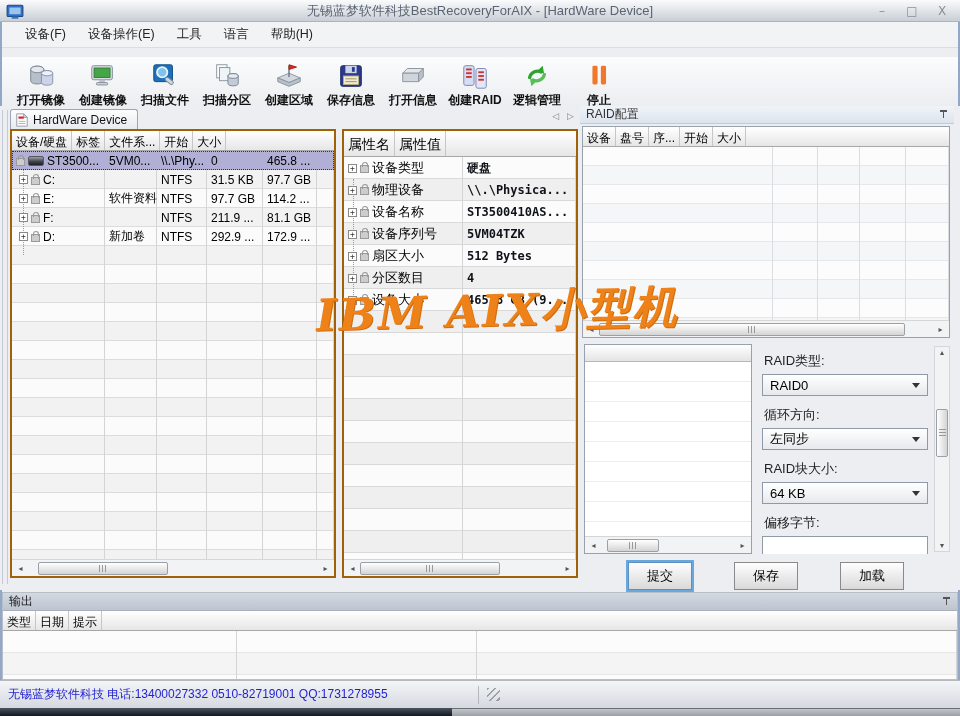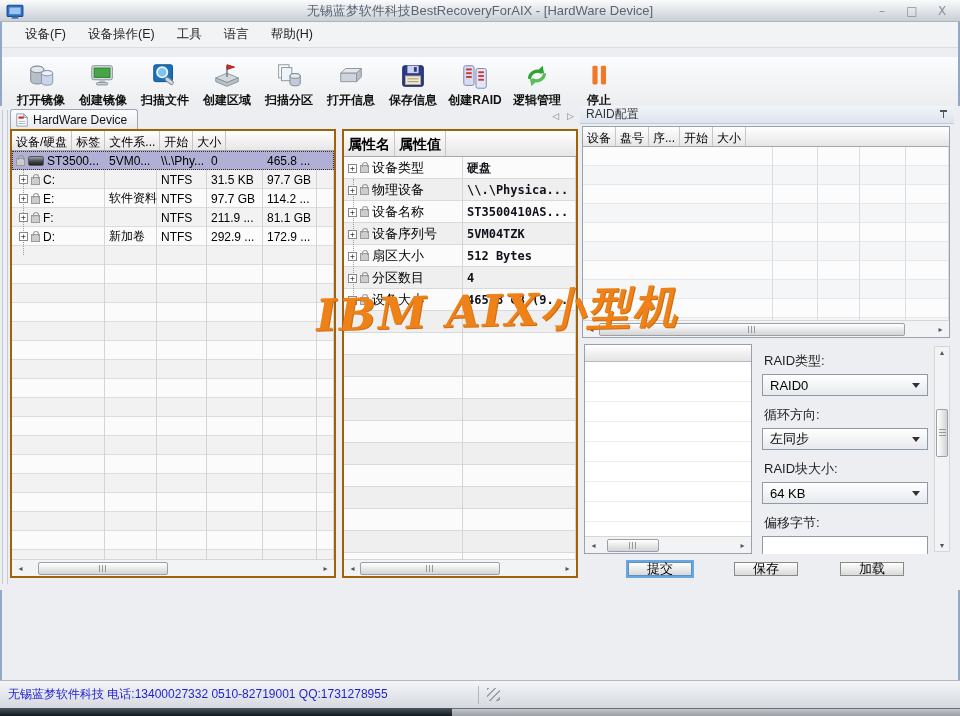--- a/index.html
+++ b/index.html
@@ -63,21 +63,21 @@
   .plus-icon{flex:none;width:9px;height:9px;border:1px solid #888;background:#fff;
     font:8px/7px "DejaVu Sans Mono",monospace;color:#333;text-align:center;}
   .plus-icon::before{content:"+";}
   .lock-icon{flex:none;width:9px;height:8px;position:relative;background:#cdcdcd;border:1px solid #9a9a9a;margin-top:2px;}
   .lock-icon::before{content:"";position:absolute;left:1px;top:-4px;width:4px;height:4px;
     border:1px solid #9a9a9a;border-bottom:none;border-radius:3px 3px 0 0;}
   .disk-icon{flex:none;width:16px;height:10px;border-radius:2px;
     background:linear-gradient(#9aa0a6,#3c4146 60%,#1e2226);border:1px solid #55595e;}
   .tree-rail{position:absolute;left:11px;top:19px;height:85px;width:1px;border-left:1px dotted #9a9a9a;}
   
-  .proptbl .thdr{height:26px;font-weight:bold;}
+  .proptbl .thdr{height:26px;}
   .proptbl .thdr .hc{font-size:14px;padding-top:5px;}
   .proptbl .w1{width:119px}.proptbl .wr{flex:1}
   .prop-body{background:repeating-linear-gradient(to bottom,#fbfbfb 0 21px,#d9d9d9 21px 22px,#efefef 22px 43px,#d9d9d9 43px 44px);}
   .prop-body .colguides div{border-right:1px solid #d4d4d4;}
   .prow{display:flex;height:22px;position:relative;align-items:center;}
   .prow .c{padding:0 4px;overflow:hidden;white-space:nowrap;height:100%;display:flex;align-items:center;}
   .prow .c-name{gap:3px;font-size:13px;color:#000;}
   .prow .c-val{font:bold 12px "DejaVu Sans Mono",monospace;color:#10121a;}
   .prop-rail{left:9px;top:22px;height:132px;}
   
@@ -114,21 +114,21 @@
     background:repeating-linear-gradient(to bottom,#ffffff 0 19px,#ededed 19px 20px);}
   .raid-form{position:absolute;left:180px;right:22px;top:0;height:210px;overflow:hidden;}
   .flabel{font-size:13px;color:#222;margin:0 0 4px 2px;}
   .combo{height:22px;width:100%;border:1px solid #8e9aa8;background:linear-gradient(#ffffff,#e6e9ed);
     display:flex;align-items:center;justify-content:space-between;padding:0 7px;margin-bottom:10px;}
   .combo .cval{font-size:13px;color:#000;}
   .combo-arrow{width:0;height:0;border-left:4px solid transparent;border-right:4px solid transparent;border-top:5px solid #333;}
   .offset-input{height:22px;width:100%;border:1px solid #8e9aa8;background:#fff;}
   .form-vscroll{position:absolute;right:0;top:2px;height:206px;}
   .raid-buttons{position:absolute;left:0;right:0;top:456px;height:24px;display:flex;padding-left:48px;gap:42px;}
-  .btn{width:64px;height:14px;border:1px solid #8a8a8a;border-radius:0;
+  .btn{width:64px;height:28px;border:1px solid #8a8a8a;border-radius:0;
     background:linear-gradient(#fefefe,#d9d9d9);font-size:13px;color:#000;
     display:flex;align-items:center;justify-content:center;}
   .btn.focused{outline:2px solid #6aa7dc;outline-offset:0;border-color:#5a92c4;}
   
   .output-panel{position:absolute;left:2px;top:592px;width:956px;height:88px;background:#fff;border:1px solid #b8bec6;}
   .output-panel .dockhdr{background:linear-gradient(#d3d9e1,#bdc5d0);border-bottom:1px solid #a8afb9;color:#1a1a1a;}
   .outtbl .w1{width:234px}.outtbl .w2{width:240px}.outtbl .wr{flex:1}
   .out-body{background:repeating-linear-gradient(to bottom,#fcfcfc 0 21px,#e6e6e6 21px 22px,#f4f4f4 22px 43px,#e6e6e6 43px 44px);}
   .out-body .colguides div{border-right:1px solid #d4d4d4;}
   
@@ -208,61 +208,61 @@
             <rect x="4" y="4" width="20" height="18" rx="2" fill="#1c6fb8" stroke="#0f4f8a"></rect>
             <circle cx="13" cy="12" r="5.5" fill="#7fc3ef" stroke="#e8f2fa" stroke-width="2"></circle>
             <rect x="17" y="17" width="10" height="4" rx="2" transform="rotate(38 18 18)" fill="#cfd6dd" stroke="#828c96"></rect>
           </svg>
         </span>
       <span class="tlabel">扫描文件</span>
     </div>
     <div class="tbtn">
       <span class="ticon">
           <svg viewBox="0 0 32 32">
+            <rect x="5" y="4" width="11" height="14" fill="#fff" stroke="#8a949e"></rect>
+            <rect x="8" y="7" width="11" height="14" fill="#eef4f8" stroke="#8a949e"></rect>
+            <path d="M17 16c0-1.7 2.5-2.5 5.5-2.5s5.5.8 5.5 2.5v8c0 1.7-2.5 2.5-5.5 2.5S17 25.7 17 24z" fill="#c3ccd6" stroke="#7a8590"></path>
+            <ellipse cx="22.5" cy="16" rx="5.5" ry="2.5" fill="#e6ebf0" stroke="#7a8590"></ellipse>
+          </svg>
+        </span>
+      <span class="tlabel">扫描分区</span>
+    </div>
+    <div class="tbtn">
+      <span class="ticon">
+          <svg viewBox="0 0 32 32">
             <path d="M4 18l12-5 12 5-12 5z" fill="#d2d8de" stroke="#8a949e"></path>
             <path d="M4 18v4l12 5 12-5v-4l-12 5z" fill="#b8c0c8" stroke="#8a949e"></path>
             <line x1="16" y1="17" x2="16" y2="5" stroke="#6b7680" stroke-width="1.5"></line>
             <path d="M16 4l8 2.5L16 9z" fill="#d92b1f" stroke="#a51d14"></path>
           </svg>
         </span>
       <span class="tlabel">创建区域</span>
-    </div>
-    <div class="tbtn">
-      <span class="ticon">
-          <svg viewBox="0 0 32 32">
-            <rect x="5" y="4" width="11" height="14" fill="#fff" stroke="#8a949e"></rect>
-            <rect x="8" y="7" width="11" height="14" fill="#eef4f8" stroke="#8a949e"></rect>
-            <path d="M17 16c0-1.7 2.5-2.5 5.5-2.5s5.5.8 5.5 2.5v8c0 1.7-2.5 2.5-5.5 2.5S17 25.7 17 24z" fill="#c3ccd6" stroke="#7a8590"></path>
-            <ellipse cx="22.5" cy="16" rx="5.5" ry="2.5" fill="#e6ebf0" stroke="#7a8590"></ellipse>
-          </svg>
-        </span>
-      <span class="tlabel">扫描分区</span>
-    </div>
-    <div class="tbtn">
-      <span class="ticon">
-          <svg viewBox="0 0 32 32">
-            <path d="M5 13l5-5h17l-5 5z" fill="#e3e7eb" stroke="#8a949e"></path>
-            <path d="M5 13h17v9H5z" fill="#cfd5db" stroke="#8a949e"></path>
-            <path d="M22 13l5-5v9l-5 5z" fill="#b9c0c7" stroke="#8a949e"></path>
-          </svg>
-        </span>
-      <span class="tlabel">打开信息</span>
     </div>
     <div class="tbtn">
       <span class="ticon">
           <svg viewBox="0 0 32 32">
             <rect x="5" y="5" width="22" height="22" rx="2" fill="#2b3a8c" stroke="#1a2560"></rect>
             <rect x="10" y="5" width="12" height="8" fill="#cdd3ea"></rect>
             <rect x="17" y="6.5" width="3" height="5" fill="#2b3a8c"></rect>
             <rect x="8" y="16" width="16" height="9" fill="#f2ead3" stroke="#b9ad86"></rect>
             <line x1="10" y1="19" x2="22" y2="19" stroke="#9a9164"></line>
             <line x1="10" y1="22" x2="22" y2="22" stroke="#9a9164"></line>
           </svg>
         </span>
       <span class="tlabel">保存信息</span>
+    </div>
+    <div class="tbtn">
+      <span class="ticon">
+          <svg viewBox="0 0 32 32">
+            <path d="M5 13l5-5h17l-5 5z" fill="#e3e7eb" stroke="#8a949e"></path>
+            <path d="M5 13h17v9H5z" fill="#cfd5db" stroke="#8a949e"></path>
+            <path d="M22 13l5-5v9l-5 5z" fill="#b9c0c7" stroke="#8a949e"></path>
+          </svg>
+        </span>
+      <span class="tlabel">打开信息</span>
     </div>
     <div class="tbtn">
       <span class="ticon">
           <svg viewBox="0 0 32 32">
             <rect x="4" y="5" width="11" height="21" rx="2" fill="#d6dcf2" stroke="#7a84b0"></rect>
             <rect x="6.5" y="8" width="6" height="2" fill="#cc3333"></rect>
             <rect x="6.5" y="12" width="6" height="2" fill="#cc3333"></rect>
             <rect x="6.5" y="16" width="6" height="2" fill="#cc3333"></rect>
             <rect x="17" y="8" width="11" height="21" rx="2" fill="#e2e7f6" stroke="#7a84b0"></rect>
             <rect x="19.5" y="11" width="6" height="2" fill="#cc3333"></rect>
@@ -558,20 +558,39 @@
       </div>
 
       <div class="raid-buttons">
         <div class="btn focused">提交</div>
         <div class="btn">保存</div>
         <div class="btn">加载</div>
       </div>
     </div>
   </div>
 
+  <div class="output-panel outtbl">
+    <div class="dockhdr">
+      <span>输出</span>
+      <span class="pin-icon"></span>
+    </div>
+    <div class="thdr">
+
+    <div class="hc">类型</div>
+        <div class="hc">日期</div>
+        <div class="hc">提示</div>
+      </div>
+    <div class="tbody out-body" style="position:absolute;left:0;right:0;top:38px;bottom:0;">
+      <div class="colguides">
+          <div class="w1"></div>
+          <div class="w2"></div>
+          <div class="wr"></div>
+        </div>
+    </div>
+  </div>
 
   <div class="statusbar">
     <span class="sb-sec1">无锡蓝梦软件科技 电话:13400027332 0510-82719001 QQ:1731278955</span>
     <span class="sb-sep"></span>
     <span class="grip"></span>
   </div>
 
   <div class="bstrip">
     <div class="bs1"></div>
     <div class="bs2"></div>

